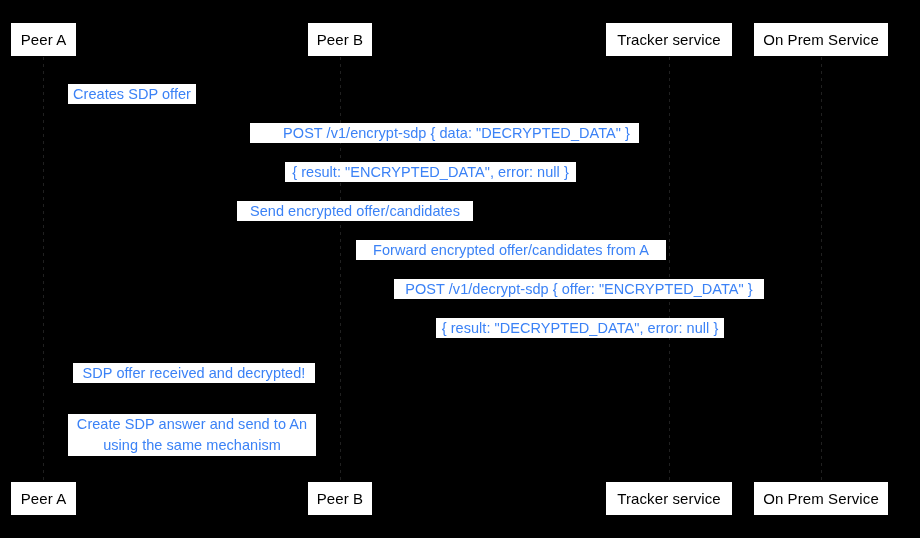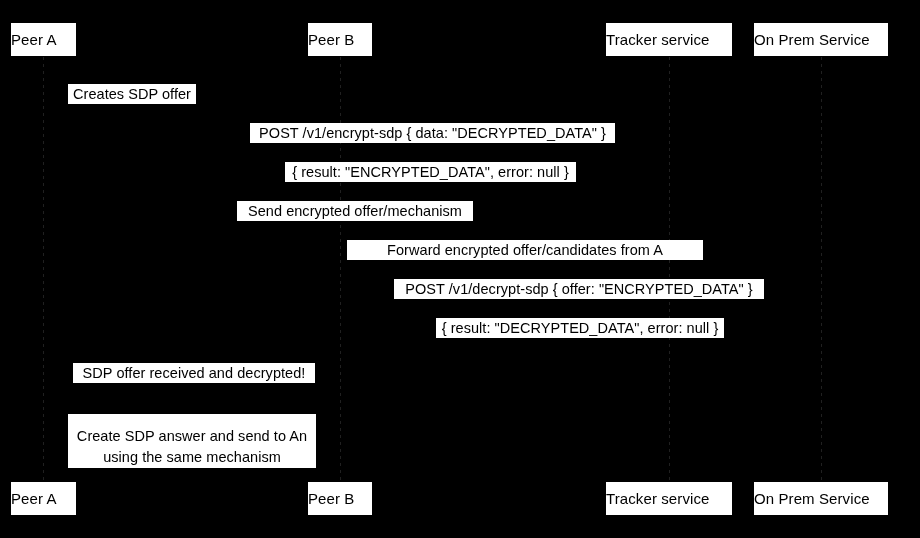--- a/index.html
+++ b/index.html
@@ -26,21 +26,21 @@
   
   .participant {
     position: absolute;
     background: #ffffff;
     color: #000000;
     border: 1px solid #000000;
     box-sizing: border-box;
     font-size: 15px;
     line-height: 33px;
     height: 35px;
-    text-align: left;
+    text-align: center;
     white-space: nowrap;
     letter-spacing: 0.1px;
   }
 
   
   .lifeline {
     position: absolute;
     width: 1px;
     top: 57px;
     height: 424px;
@@ -52,57 +52,57 @@
       transparent 7px
     );
     background-size: 1px 7px;
     background-repeat: repeat-y;
   }
 
   
   .msg {
     position: absolute;
     background: #ffffff;
-    color: #000000;
+    color: #3b82f6;
     font-size: 14.5px;
     line-height: 20px;
     height: 20px;
     white-space: nowrap;
     overflow: hidden;
     text-align: center;
     letter-spacing: 0.05px;
   }
 
   .msg.two-line {
     height: 42px;
     line-height: 20.5px;
     white-space: normal;
-    padding-top: 12px;
+    padding-top: 0px;
   }
 </style>
 </head>
 <body>
 
 <div id="diagram">
 
   <div class="lifeline" style="left: 43px;"></div>
   <div class="lifeline" style="left: 340px;"></div>
   <div class="lifeline" style="left: 669px;"></div>
   <div class="lifeline" style="left: 821px;"></div>
 
   <div class="participant" style="left: 10px; width: 67px; top: 22px;">Peer A</div>
   <div class="participant" style="left: 307px; width: 66px; top: 22px;">Peer B</div>
   <div class="participant" style="left: 605px; width: 128px; top: 22px;">Tracker service</div>
   <div class="participant" style="left: 753px; width: 136px; top: 22px;">On Prem Service</div>
 
   <div class="msg" style="left: 68px; top: 84px; width: 128px;">Creates SDP offer</div>
-  <div class="msg" style="left: 250px; top: 123px; width: 365px;">POST /v1/encrypt-sdp { data: "DECRYPTED_DATA" }</div>
+  <div class="msg" style="left: 250px; top: 123px; width: 365px; padding-left: 24px;">POST /v1/encrypt-sdp { data: "DECRYPTED_DATA" }</div>
   <div class="msg" style="left: 285px; top: 162px; width: 291px;">{ result: "ENCRYPTED_DATA", error: null }</div>
-  <div class="msg" style="left: 237px; top: 201px; width: 236px;">Send encrypted offer/mechanism</div>
-  <div class="msg" style="left: 347px; top: 240px; width: 356px;">Forward encrypted offer/candidates from A</div>
+  <div class="msg" style="left: 237px; top: 201px; width: 236px;">Send encrypted offer/candidates</div>
+  <div class="msg" style="left: 356px; top: 240px; width: 310px;">Forward encrypted offer/candidates from A</div>
   <div class="msg" style="left: 394px; top: 279px; width: 370px;">POST /v1/decrypt-sdp { offer: "ENCRYPTED_DATA" }</div>
   <div class="msg" style="left: 436px; top: 318px; width: 288px;">{ result: "DECRYPTED_DATA", error: null }</div>
   <div class="msg" style="left: 73px; top: 363px; width: 242px;">SDP offer received and decrypted!</div>
   <div class="msg two-line" style="left: 68px; top: 414px; width: 248px;">Create SDP answer and send to An using the same mechanism</div>
 
   <div class="participant" style="left: 10px; width: 67px; top: 481px;">Peer A</div>
   <div class="participant" style="left: 307px; width: 66px; top: 481px;">Peer B</div>
   <div class="participant" style="left: 605px; width: 128px; top: 481px;">Tracker service</div>
   <div class="participant" style="left: 753px; width: 136px; top: 481px;">On Prem Service</div>
 

